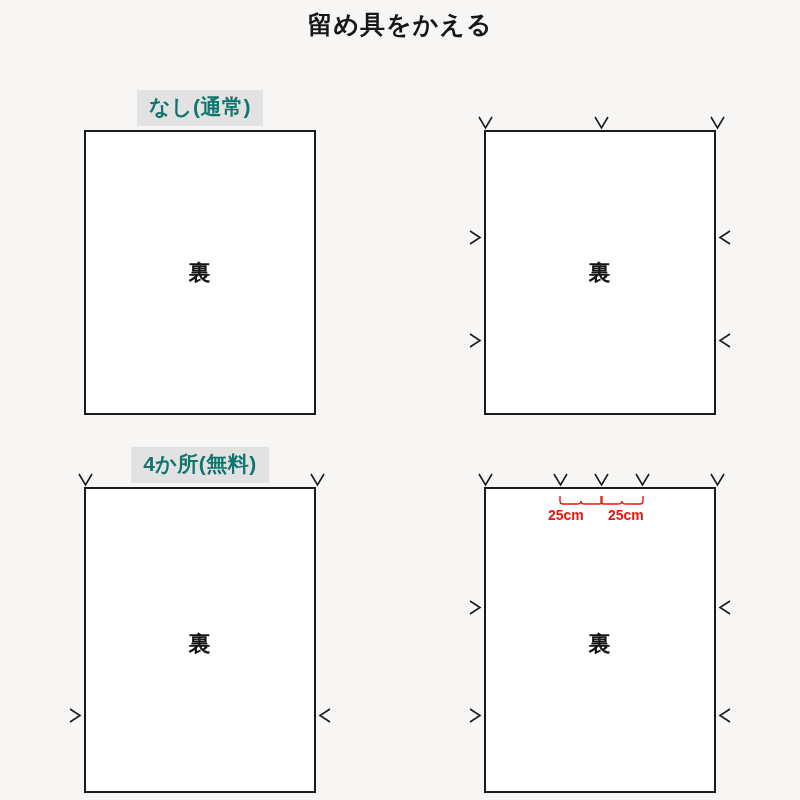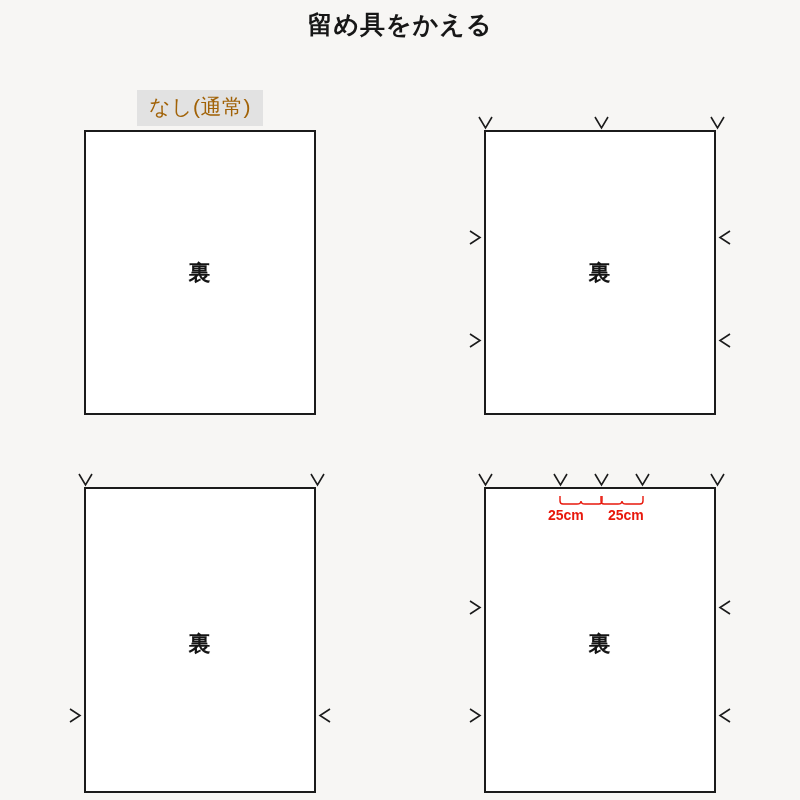--- a/index.html
+++ b/index.html
@@ -56,25 +56,25 @@
   .cell-bl { left: 0;   top: 357px; }
   .cell-br { left: 400px; top: 357px; }
 
   .cell-label {
     position: absolute;
     top: 4px;
     left: 50%;
     transform: translateX(-50%);
     background: #e2e2e2;
     font-size: 21px;
-    font-weight: normal;
+    font-weight: bold;
     padding: 3px 12px 5px 12px;
     white-space: nowrap;
     letter-spacing: 0.5px;
-    color: #a16207;
+    color: #0f766e;
   }
 
   
   .futon-wrap {
     position: absolute;
     left: 50%;
     transform: translateX(-50%);
   }
   .futon {
     position: relative;
@@ -177,20 +177,21 @@
           <div class="clip" style="left:230px;top:200px;">
             <svg width="17" height="17" viewBox="0 0 17 17">
                 <polyline points="14,2 4,8.5 14,15" fill="none" stroke="#1b1b1b" stroke-width="1.6"></polyline>
               </svg>
           </div>
         </div>
       </div>
     </div>
 
     <div class="cell cell-bl">
+      <div class="cell-label">4か所(無料)</div>
 
       <div class="futon-wrap" style="top:44px;">
         <div class="futon" style="width:232px;height:306px;">
           <div class="futon-text" style="top:140px;transform:none;">裏</div>
 
           <div class="clip" style="left:-9px;top:-17px;">
             <svg width="17" height="17" viewBox="0 0 17 17">
                 <polyline points="2,2 8.5,13 15,2" fill="none" stroke="#1b1b1b" stroke-width="1.6"></polyline>
               </svg>
           </div>

